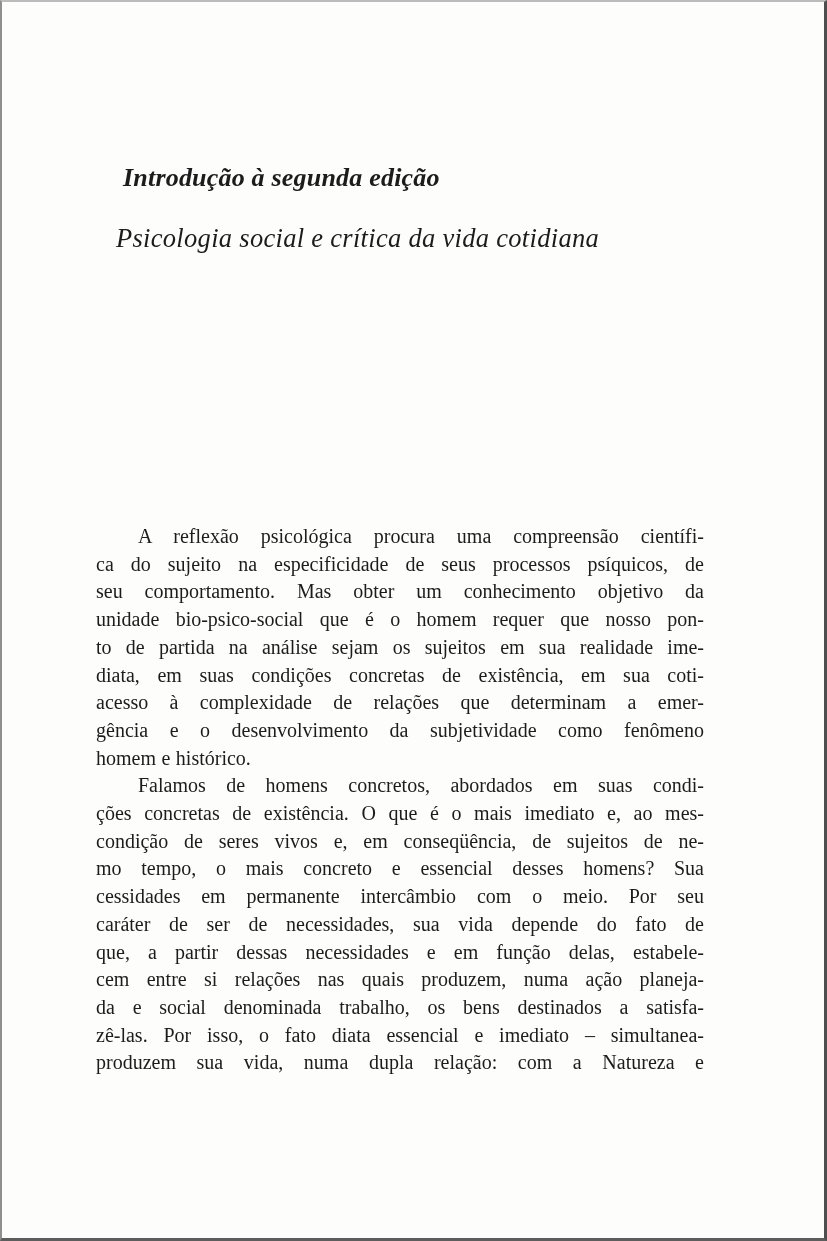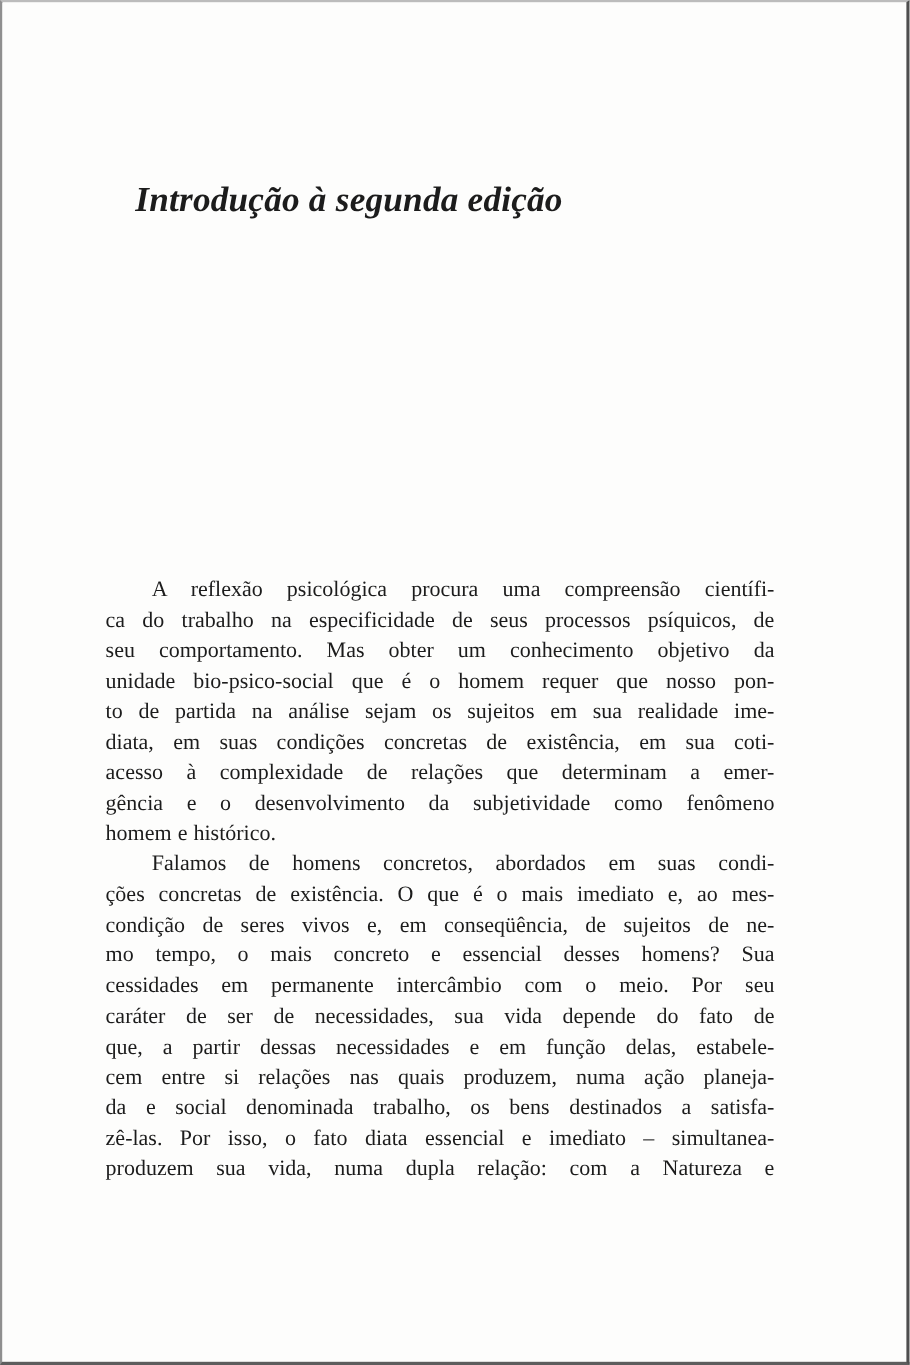--- a/index.html
+++ b/index.html
@@ -19,21 +19,21 @@
     border-right: 3px solid #4e4e4e;
     border-bottom: 3px solid #5d5d5d;
     overflow: hidden;
     color: #1c1c1c;
   }
   .chapter-title {
     position: absolute;
     left: 121px;
     top: 161px;
     margin: 0;
-    font-size: 32px;
+    font-size: 26px;
     line-height: 1.15;
     font-weight: 700;
     font-style: italic;
     letter-spacing: 0.2px;
     white-space: nowrap;
   }
   .chapter-subtitle {
     position: absolute;
     left: 114px;
     top: 221px;
@@ -60,24 +60,25 @@
     text-align-last: justify;
   }
   .text-line.first-line { text-indent: 42px; }
   .text-line.para-end { text-align-last: left; }
 </style>
 </head>
 <body>
 
 <div class="page">
   <h1 class="chapter-title">Introdução à segunda edição</h1>
+  <h2 class="chapter-subtitle">Psicologia social e crítica da vida cotidiana</h2>
   <div class="body-text">
       <div class="paragraph">
         <div class="text-line first-line">A reflexão psicológica procura uma compreensão científi-</div>
-        <div class="text-line">ca do trabalho na especificidade de seus processos psíquicos, de</div>
+        <div class="text-line">ca do sujeito na especificidade de seus processos psíquicos, de</div>
         <div class="text-line">seu comportamento. Mas obter um conhecimento objetivo da</div>
         <div class="text-line">unidade bio-psico-social que é o homem requer que nosso pon-</div>
         <div class="text-line">to de partida na análise sejam os sujeitos em sua realidade ime-</div>
         <div class="text-line">diata, em suas condições concretas de existência, em sua coti-</div>
         <div class="text-line">acesso à complexidade de relações que determinam a emer-</div>
         <div class="text-line">gência e o desenvolvimento da subjetividade como fenômeno</div>
         <div class="text-line para-end">homem e histórico.</div>
       </div>
       <div class="paragraph">
         <div class="text-line first-line">Falamos de homens concretos, abordados em suas condi-</div>

